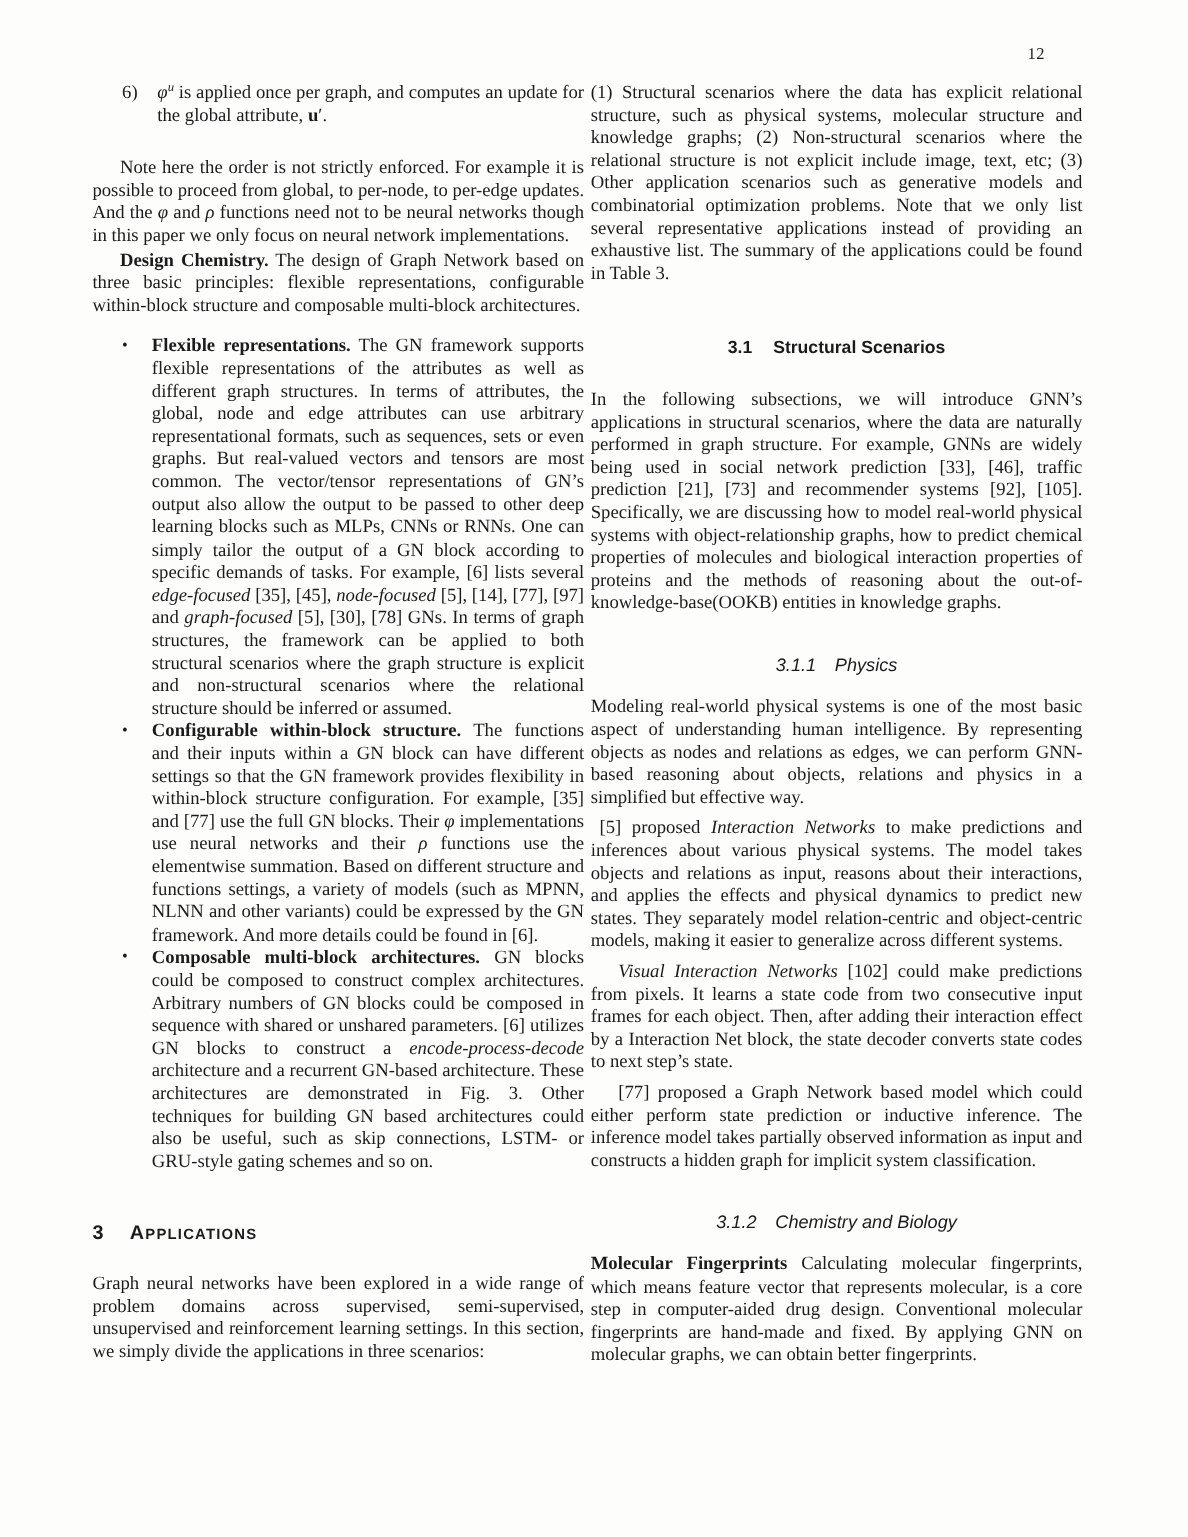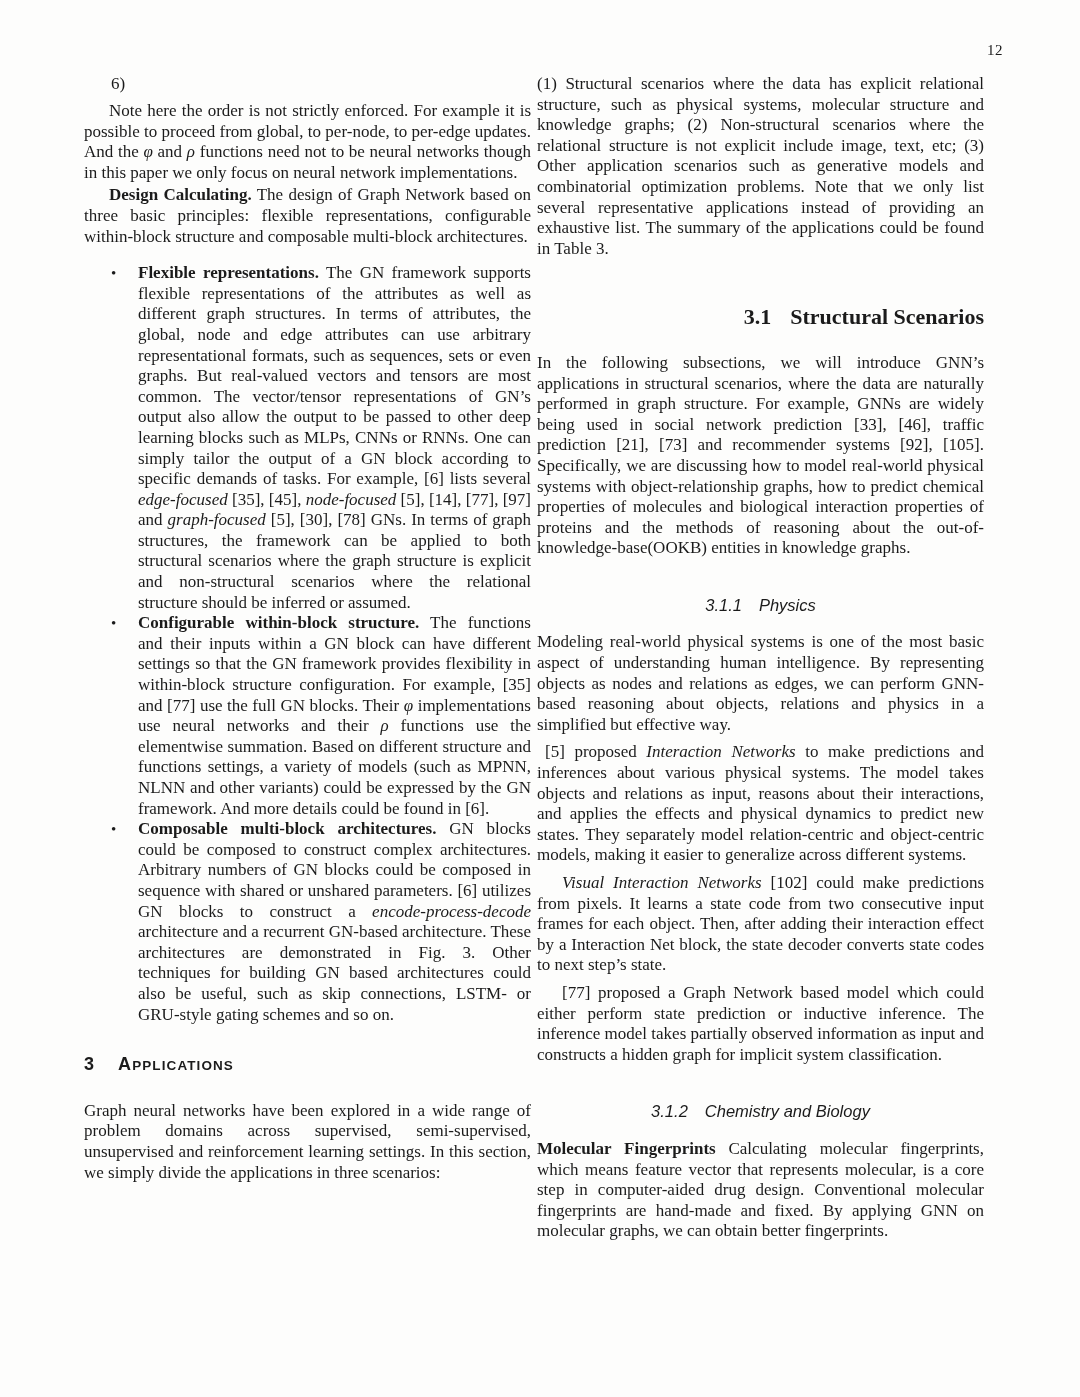--- a/index.html
+++ b/index.html
@@ -8,21 +8,21 @@
     height: 1397px;
     background: #fdfdfc;
     color: #1b1b1b;
     font-family: "Liberation Serif", "DejaVu Serif", serif;
     position: relative;
     overflow: hidden;
   }
   .page-number {
     position: absolute;
     top: 42px;
-    left: 987px;
+    left: 934px;
     font-size: 15px;
     letter-spacing: 0.5px;
   }
   .col {
     position: absolute;
     top: 74px;
     width: 447px;
     font-size: 17px;
     line-height: 20.6px;
     text-align: justify;
@@ -46,37 +46,37 @@
   .bullet-item .dot {
     position: absolute; left: 27px; top: 0;
     font-size: 15px;
   }
 
   .sec-heading {
     font-family: "Liberation Sans", "DejaVu Sans", sans-serif;
     font-weight: bold;
     font-size: 18px;
     text-align: left;
-    margin-top: 29px;
+    margin-top: 44px;
     margin-bottom: 24px;
   }
   .sec-heading .num { margin-right: 24px; }
   .sc-title {
     display: inline-block;
     text-transform: uppercase;
     font-size: 13.5px;
     letter-spacing: 1.1px;
   }
   .sc-title::first-letter { font-size: 18px; letter-spacing: 1.1px; }
 
   .subsec-heading {
-    font-family: Liberation Serif, serif;
+    font-family: Liberation Sans, sans-serif;
     font-weight: bold;
-    font-size: 22px;
-    text-align: right;
+    font-size: 16px;
+    text-align: center;
     margin-top: 48px;
     margin-bottom: 25px;
   }
   .subsec-heading .num { margin-right: 19px; }
 
   .subsubsec-heading {
     font-family: "Liberation Sans", "DejaVu Sans", sans-serif;
     font-style: italic;
     font-weight: normal;
     font-size: 16.5px;
@@ -90,25 +90,26 @@
 </style>
 </head>
 <body>
 
 <div class="page-number">12</div>
 
 <div class="col col-left">
 
   <div class="numbered-item">
     <span class="marker">6)</span>
+    <span><span class="it">φ</span><span class="it sup">u</span><span> is applied once per graph, and computes an update for the global attribute, </span><span class="bd">u</span><span>′.</span></span>
   </div>
 
   <p class="indent para-note"><span>Note here the order is not strictly enforced. For example it is possible to proceed from global, to per-node, to per-edge updates. And the </span><span class="it">φ</span><span> and </span><span class="it">ρ</span><span> functions need not to be neural networks though in this paper we only focus on neural network implementations.</span></p>
 
-  <p class="indent para-design"><span class="bd">Design Calculating.</span><span> The design of Graph Network based on three basic principles: flexible representations, configurable within-block structure and composable multi-block architectures.</span></p>
+  <p class="indent para-design"><span class="bd">Design Chemistry.</span><span> The design of Graph Network based on three basic principles: flexible representations, configurable within-block structure and composable multi-block architectures.</span></p>
 
   <div>
     <div class="bullet-item">
       <span class="dot">•</span>
       <span><span class="bd">Flexible representations.</span><span> The GN framework supports flexible representations of the attributes as well as different graph structures. In terms of attributes, the global, node and edge attributes can use arbitrary representational formats, such as sequences, sets or even graphs. But real-valued vectors and tensors are most common. The vector/tensor representations of GN’s output also allow the output to be passed to other deep learning blocks such as MLPs, CNNs or RNNs. One can simply tailor the output of a GN block according to specific demands of tasks. For example, [6] lists several </span><span class="it">edge-focused</span><span> [35], [45], </span><span class="it">node-focused</span><span> [5], [14], [77], [97] and </span><span class="it">graph-focused</span><span> [5], [30], [78] GNs. In terms of graph structures, the framework can be applied to both structural scenarios where the graph structure is explicit and non-structural scenarios where the relational structure should be inferred or assumed.</span></span>
     </div>
     <div class="bullet-item">
       <span class="dot">•</span>
       <span><span class="bd">Configurable within-block structure.</span><span> The functions and their inputs within a GN block can have different settings so that the GN framework provides flexibility in within-block structure configuration. For example, [35] and [77] use the full GN blocks. Their </span><span class="it">φ</span><span> implementations use neural networks and their </span><span class="it">ρ</span><span> functions use the elementwise summation. Based on different structure and functions settings, a variety of models (such as MPNN, NLNN and other variants) could be expressed by the GN framework. And more details could be found in [6].</span></span>
     </div>

